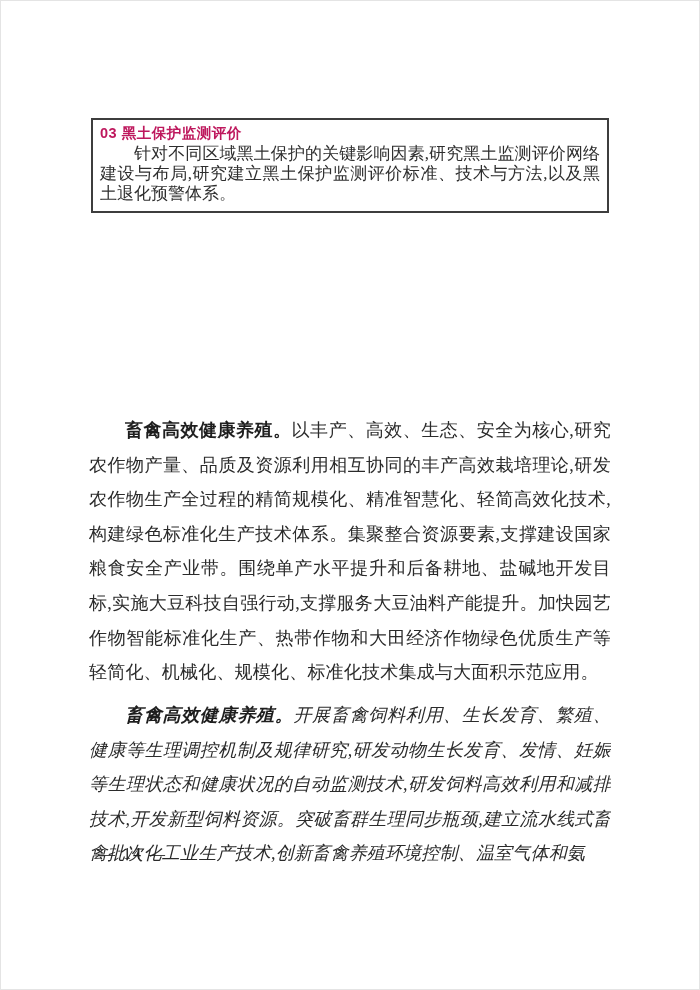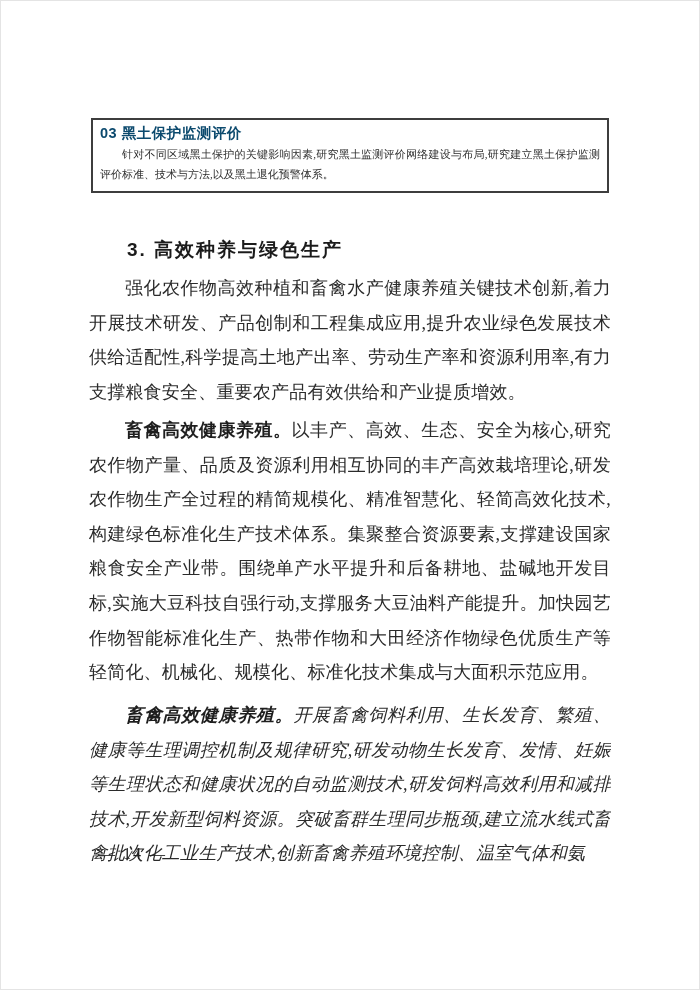--- a/index.html
+++ b/index.html
@@ -26,29 +26,29 @@
     box-sizing: border-box;
     border: 2px solid #3d3d3d;
     padding: 3px 7px 7px 7px;
     background: #ffffff;
   }
   .callout-heading {
     font-family: "Liberation Sans", sans-serif;
     font-weight: bold;
     font-size: 14.5px;
     line-height: 21px;
-    color: #0c4a6e;
+    color: #be185d;
     letter-spacing: 0.5px;
   }
   .callout-body {
     margin: 0;
     text-indent: 2em;
     text-align: justify;
     font-family: "Liberation Serif", serif;
-    font-size: 11px;
+    font-size: 17px;
     line-height: 20px;
     color: #2e2e2e;
   }
   
   .section-heading {
     position: absolute;
     left: 126px;
     top: 236px;
     margin: 0;
     font-family: "Liberation Sans", sans-serif;
@@ -93,25 +93,21 @@
 </head>
 <body>
 
 <div class="page">
 
   <div class="callout">
     <div class="callout-heading">03 黑土保护监测评价</div>
     <p class="callout-body">针对不同区域黑土保护的关键影响因素,研究黑土监测评价网络建设与布局,研究建立黑土保护监测评价标准、技术与方法,以及黑土退化预警体系。</p>
   </div>
 
-  <h3 class="section-heading">3. 高效种养与绿色生产</h3>
 
-  <p class="body-para para-1">
-    <span>强化农作物高效种植和畜禽水产健康养殖关键技术创新,着力开展技术研发、产品创制和工程集成应用,提升农业绿色发展技术供给适配性,科学提高土地产出率、劳动生产率和资源利用率,有力支撑粮食安全、重要农产品有效供给和产业提质增效。</span>
-  </p>
 
   <p class="body-para para-2">
     <span class="para-lead">畜禽高效健康养殖。</span><span>以丰产、高效、生态、安全为核心,研究农作物产量、品质及资源利用相互协同的丰产高效栽培理论,研发农作物生产全过程的精简规模化、精准智慧化、轻简高效化技术,构建绿色标准化生产技术体系。集聚整合资源要素,支撑建设国家粮食安全产业带。围绕单产水平提升和后备耕地、盐碱地开发目标,实施大豆科技自强行动,支撑服务大豆油料产能提升。加快园艺作物智能标准化生产、热带作物和大田经济作物绿色优质生产等轻简化、机械化、规模化、标准化技术集成与大面积示范应用。</span>
   </p>
 
   <p class="body-para para-3">
     <span class="para-lead">畜禽高效健康养殖。</span><span>开展畜禽饲料利用、生长发育、繁殖、健康等生理调控机制及规律研究,研发动物生长发育、发情、妊娠等生理状态和健康状况的自动监测技术,研发饲料高效利用和减排技术,开发新型饲料资源。突破畜群生理同步瓶颈,建立流水线式畜禽批次化工业生产技术,创新畜禽养殖环境控制、温室气体和氨</span>
   </p>
 
   <div class="page-number">— 14 —</div>

